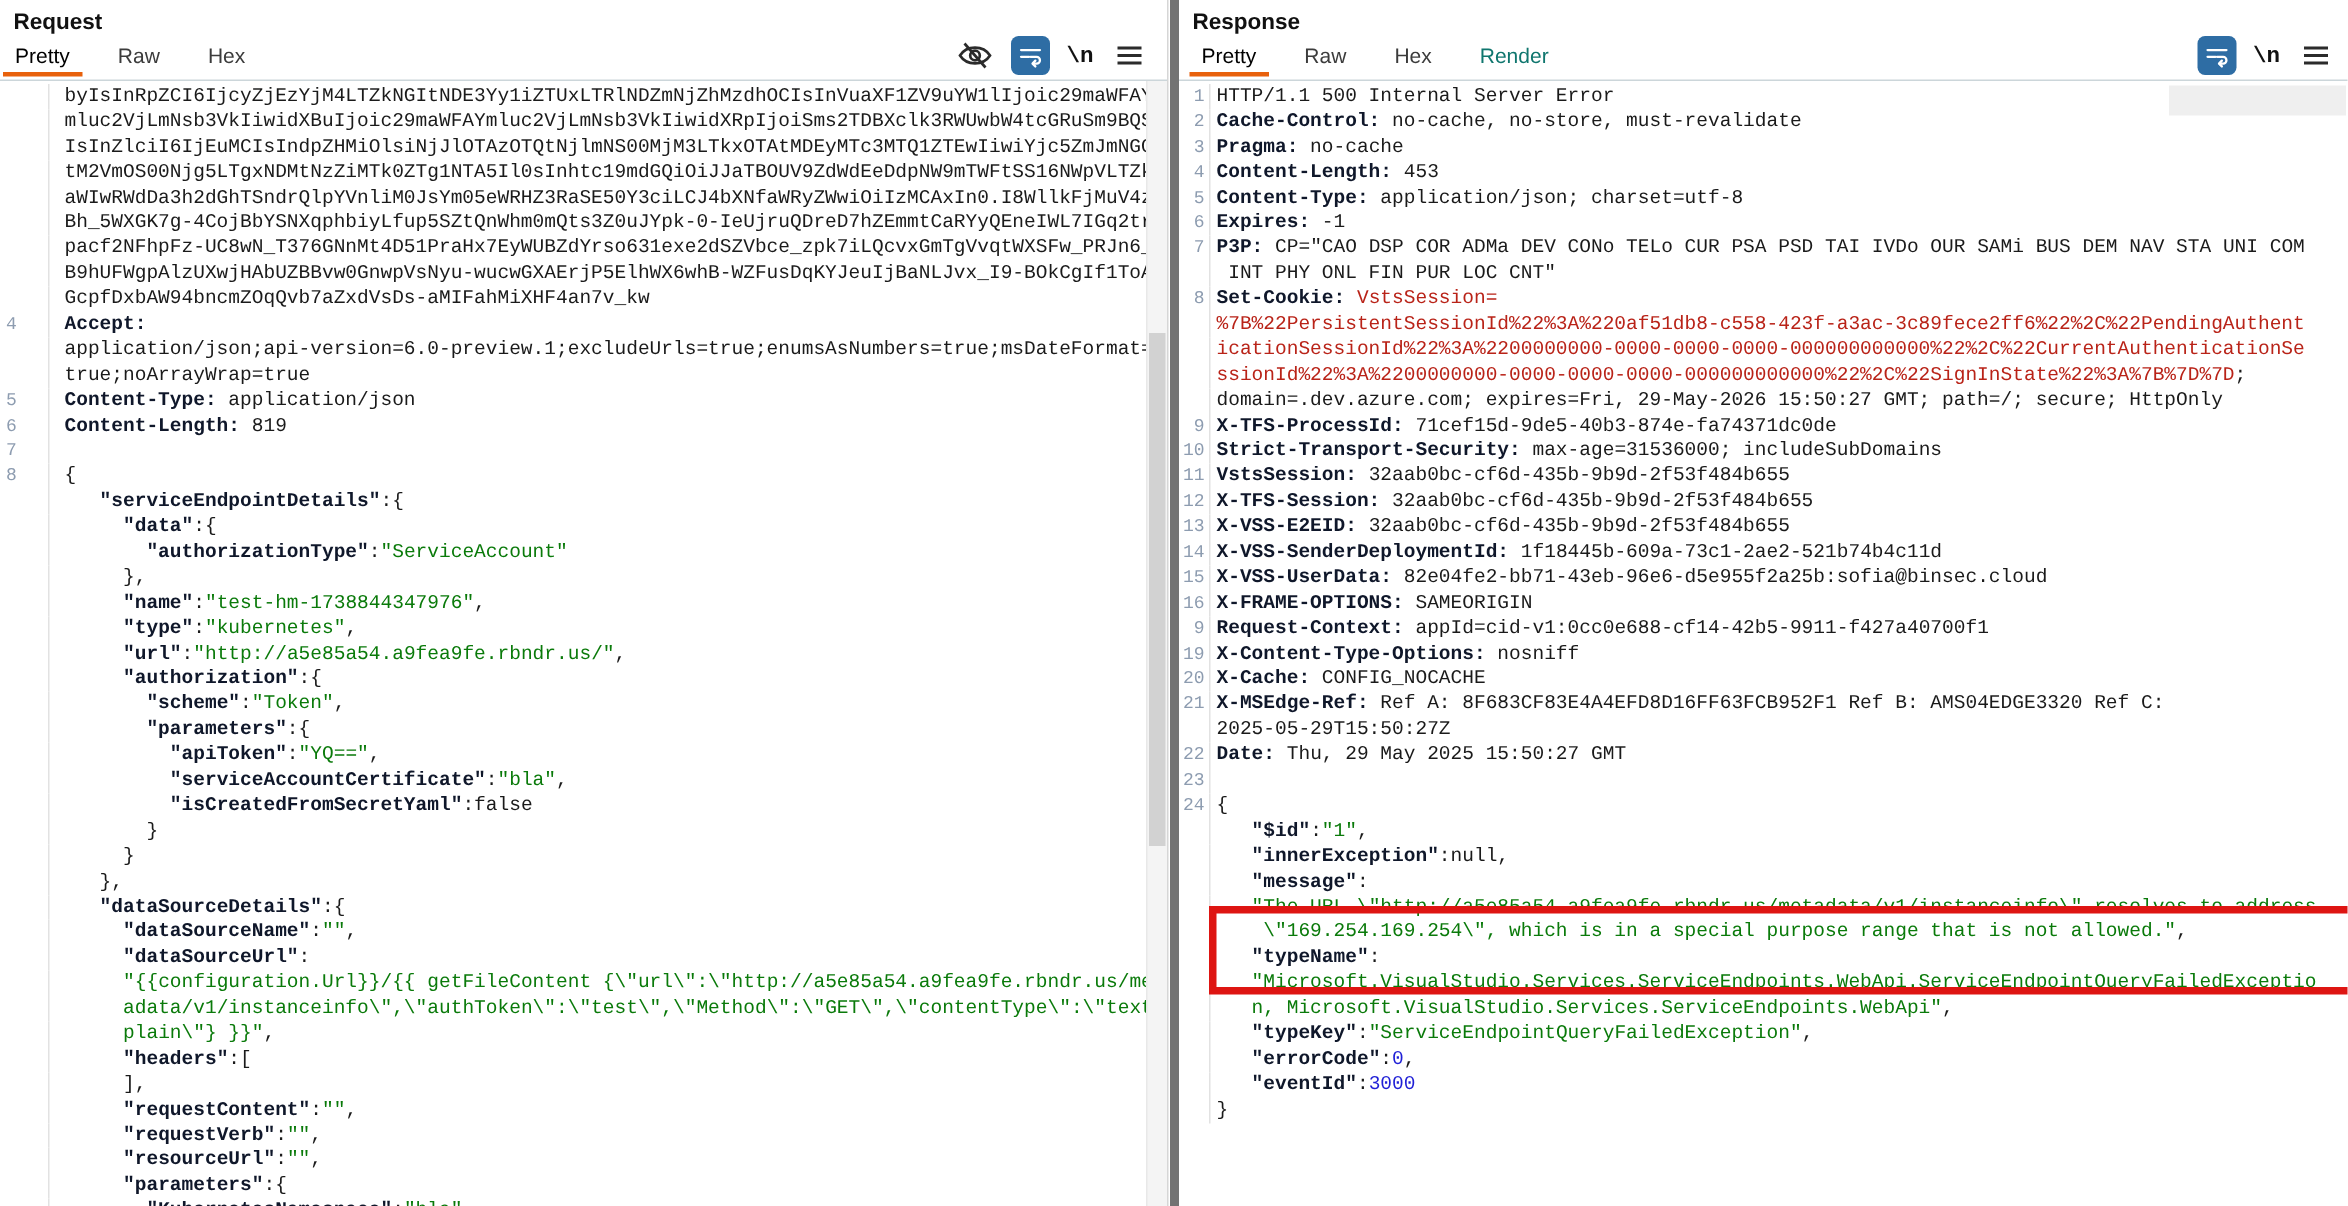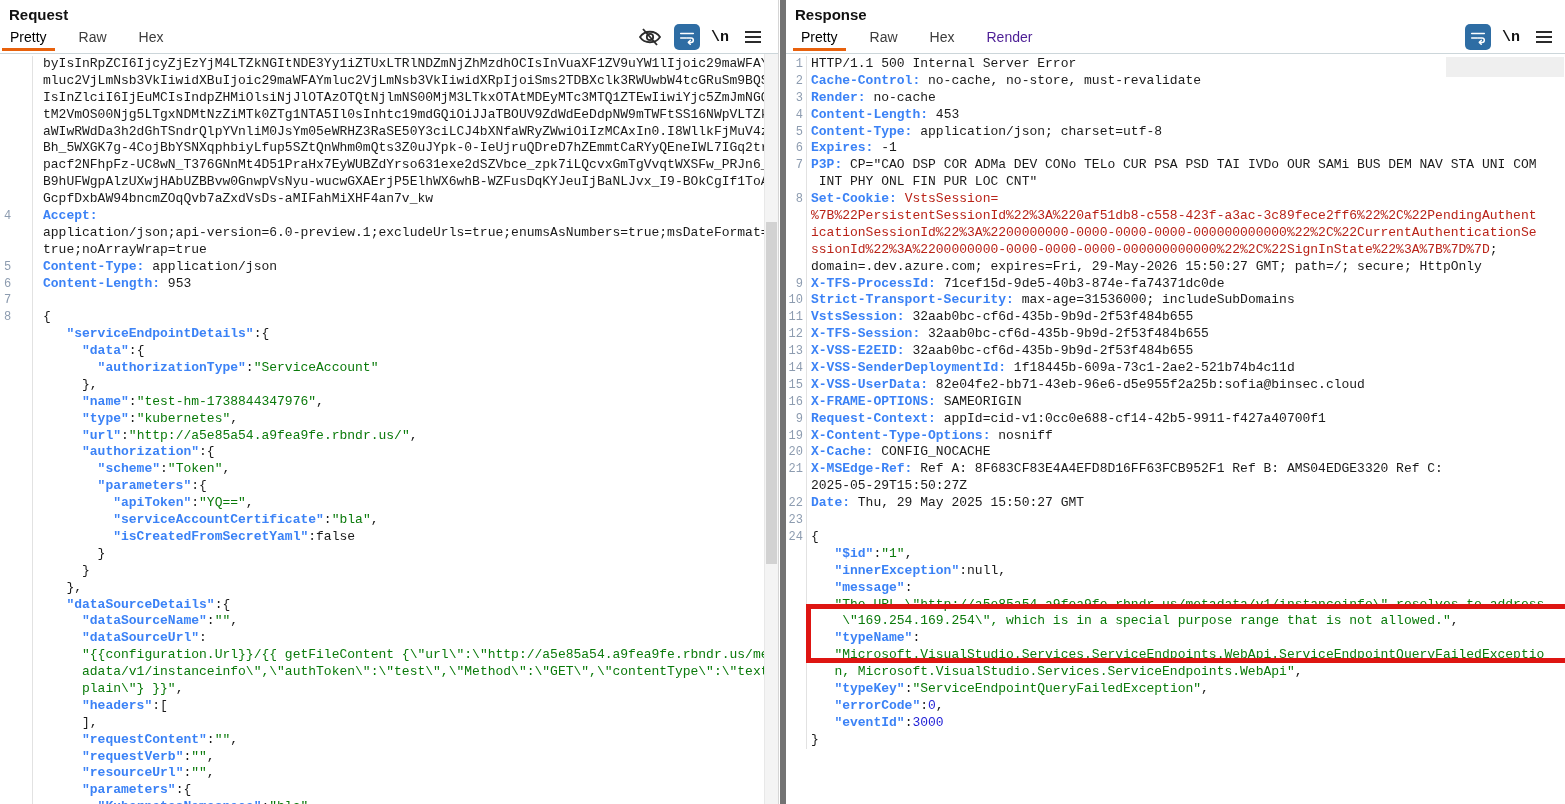--- a/index.html
+++ b/index.html
@@ -10,42 +10,42 @@
   .pane.right{left:780px;width:785px;border-left:6px solid #737373;}
   .pane-header{position:absolute;top:0;left:0;right:0;height:53px;background:#fff;
        border-bottom:1px solid #ccd6da;}
   .pane-title{font-size:15px;font-weight:bold;color:#111;padding:6px 0 0 9px;}
   .tabs{position:absolute;left:6px;bottom:0;height:24px;display:flex;align-items:flex-start;margin-top:26px;}
   .tab{font-size:14px;color:#3c3c3c;padding:0 4px 6px 4px;margin-right:24px;cursor:pointer;
        position:relative;white-space:nowrap;}
   .tab.sel{color:#000;}
   .tab.sel::after{content:"";position:absolute;left:-4px;right:-4px;bottom:0;height:3px;
        background:#e8610c;}
-  .tab.disabled{color:#4c1d95;}
+  .tab.disabled{color:#0f766e;}
   .tools{position:absolute;top:24px;display:flex;align-items:center;gap:11px;}
   .pane.left .tools{right:12px;}
   .pane.right .tools{right:14px;}
   .icon-btn{width:26px;height:26px;display:flex;align-items:center;justify-content:center;
        cursor:pointer;}
   .icon-btn.blue{background:#2e6da4;border-radius:5px;}
   .nl-label{font-family:"Liberation Mono","DejaVu Sans Mono",monospace;font-size:15px;
        font-weight:bold;color:#111;}
   .menu-icon{display:flex;flex-direction:column;gap:3px;}
   .menu-icon i{display:block;width:16px;height:2px;background:#2b2b2b;}
   .content{position:absolute;top:54px;left:0;right:0;bottom:0;overflow:hidden;padding-top:2px;}
   .row{display:flex;height:16.9px;line-height:16.9px;
        font-family:"Liberation Mono","DejaVu Sans Mono",monospace;font-size:13px;}
   .ln{flex:0 0 auto;color:#8d9cb0;font-size:12px;border-right:1px solid #e2e2e2;}
   .pane.left .ln{width:28px;text-align:left;padding-left:4px;}
   .pane.right .ln{width:17px;text-align:right;padding-right:3px;}
   .code{white-space:pre;flex:1 1 auto;overflow:hidden;}
   .pane.left .code{padding-left:10px;}
   .pane.right .code{padding-left:4px;}
   .c-val{color:#1a1a1a;}
-  .c-hdr,.c-key{color:#3b82f6;font-weight:bold;}
+  .c-hdr,.c-key{color:#0f172a;font-weight:bold;}
   .c-str{color:#0a7a0a;}
   .c-red{color:#b92318;margin-top:41px;}
   .c-num{color:#1f1fd6;}
   .vscroll{position:absolute;top:0;bottom:0;right:0;width:13px;background:#f4f4f4;
        border-left:1px solid #e8e8e8;}
   .vscroll .thumb{position:absolute;left:1px;right:1px;top:168px;height:342px;background:#d2d2d2;}
   .gray-strip{position:absolute;top:3px;left:660px;width:118px;height:20px;background:#efefef;}
   .red-box{position:absolute;top:550px;left:20px;right:-8px;height:49px;
        border:5px solid #de1512;pointer-events:none;}
   svg{display:block;}
@@ -134,21 +134,21 @@
         <div class="row">
           <span class="ln"></span>
           <span class="code"><span class="c-val">true;noArrayWrap=true</span></span>
         </div>
         <div class="row">
           <span class="ln">5</span>
           <span class="code"><span class="c-hdr">Content-Type:</span><span class="c-val"> application/json</span></span>
         </div>
         <div class="row">
           <span class="ln">6</span>
-          <span class="code"><span class="c-hdr">Content-Length:</span><span class="c-val"> 953</span></span>
+          <span class="code"><span class="c-hdr">Content-Length:</span><span class="c-val"> 819</span></span>
         </div>
         <div class="row">
           <span class="ln">7</span>
           <span class="code"></span>
         </div>
         <div class="row">
           <span class="ln">8</span>
           <span class="code"><span class="c-val">{</span></span>
         </div>
         <div class="row">
@@ -306,21 +306,21 @@
         <div class="row">
           <span class="ln">1</span>
           <span class="code"><span class="c-val">HTTP/1.1 500 Internal Server Error</span></span>
         </div>
         <div class="row">
           <span class="ln">2</span>
           <span class="code"><span class="c-hdr">Cache-Control:</span><span class="c-val"> no-cache, no-store, must-revalidate</span></span>
         </div>
         <div class="row">
           <span class="ln">3</span>
-          <span class="code"><span class="c-hdr">Render:</span><span class="c-val"> no-cache</span></span>
+          <span class="code"><span class="c-hdr">Pragma:</span><span class="c-val"> no-cache</span></span>
         </div>
         <div class="row">
           <span class="ln">4</span>
           <span class="code"><span class="c-hdr">Content-Length:</span><span class="c-val"> 453</span></span>
         </div>
         <div class="row">
           <span class="ln">5</span>
           <span class="code"><span class="c-hdr">Content-Type:</span><span class="c-val"> application/json; charset=utf-8</span></span>
         </div>
         <div class="row">

